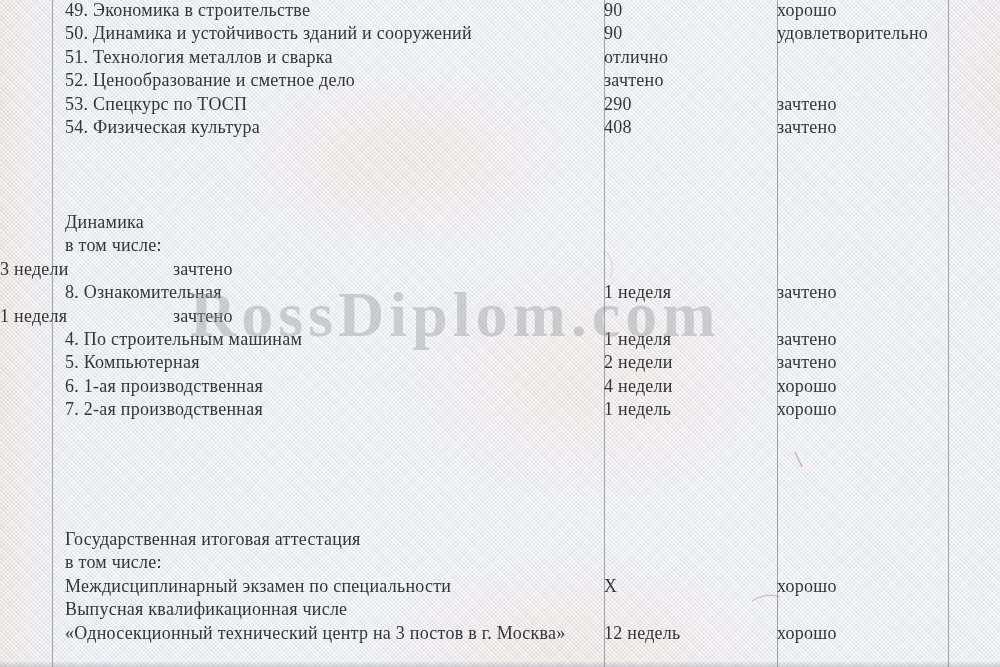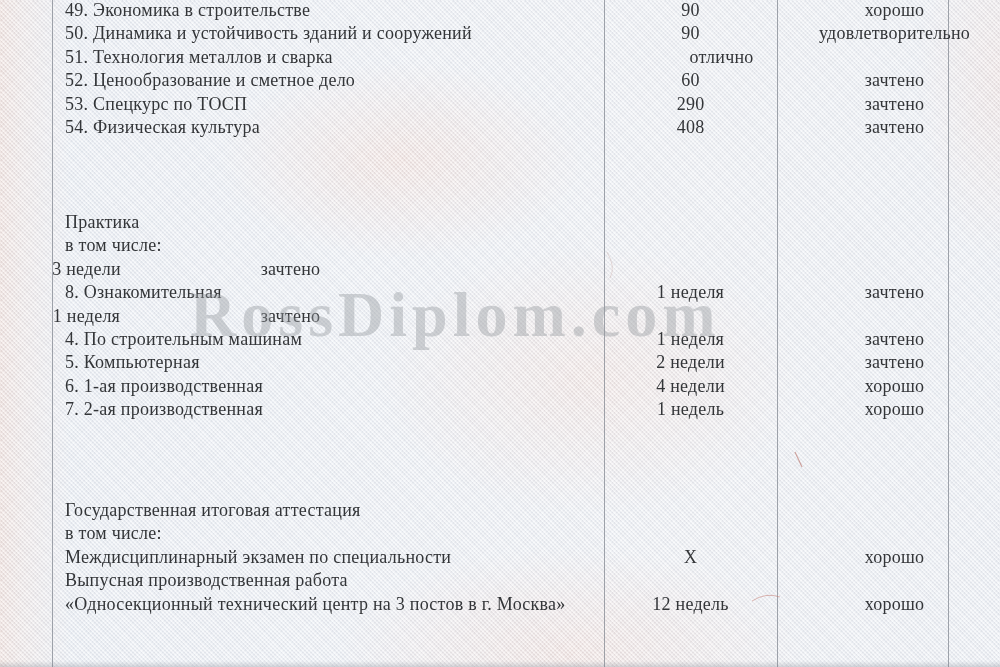--- a/index.html
+++ b/index.html
@@ -29,22 +29,22 @@
   .row{
     display:flex;
     height:23.4px;
     line-height:23.4px;
     font-size:18px;
     letter-spacing:.25px;
     white-space:nowrap;
   }
   .cell{overflow:visible;}
   .cell.name{flex:0 0 604px;padding-left:65px;box-sizing:border-box;}
-  .cell.hours{flex:0 0 173px;text-align:center;}
-  .cell.grade{flex:0 0 171px;text-align:center;margin-left:32px;}
+  .cell.hours{flex:0 0 173px;}
+  .cell.grade{flex:0 0 171px;}
   .watermark{
     position:absolute;
     left:190px;top:278px;
     z-index:3;
     font-family:"Liberation Serif", serif;
     font-weight:bold;
     font-size:64px;
     letter-spacing:5px;
     color:rgba(150,154,160,.42);
     white-space:nowrap;
@@ -86,41 +86,40 @@
     <div class="cell grade">удовлетворительно</div>
   </div>
 
   <div class="row">
     <div class="cell name">51. Технология металлов и сварка</div>
     <div class="cell grade">отлично</div>
   </div>
 
   <div class="row">
     <div class="cell name">52. Ценообразование и сметное дело</div>
-    <div class="cell hours">60</div>
     <div class="cell grade">зачтено</div>
   </div>
 
   <div class="row">
     <div class="cell name">53. Спецкурс по ТОСП</div>
     <div class="cell hours">290</div>
     <div class="cell grade">зачтено</div>
   </div>
 
   <div class="row">
     <div class="cell name">54. Физическая культура</div>
     <div class="cell hours">408</div>
     <div class="cell grade">зачтено</div>
   </div>
 </div>
   </section>
 
   <section class="block" style="top:211px">
     <div class="row">
-      <div class="cell name">Практика</div>
+      <div class="cell name">Динамика</div>
     </div>
     <div class="row">
       <div class="cell name">в том числе:</div>
     </div>
     <div>
   <div class="row">
     <div class="cell hours">3 недели</div>
     <div class="cell grade">зачтено</div>
   </div>
 
@@ -154,36 +153,36 @@
   </div>
 
   <div class="row">
     <div class="cell name">7. 2-ая производственная</div>
     <div class="cell hours">1 недель</div>
     <div class="cell grade">хорошо</div>
   </div>
 </div>
   </section>
 
-  <section class="block" style="top:499px">
+  <section class="block" style="top:528px">
     <div class="row">
       <div class="cell name">Государственная итоговая аттестация</div>
     </div>
     <div class="row">
       <div class="cell name">в том числе:</div>
     </div>
     <div>
   <div class="row">
     <div class="cell name">Междисциплинарный экзамен по специальности</div>
     <div class="cell hours">Х</div>
     <div class="cell grade">хорошо</div>
   </div>
 
   <div class="row">
-    <div class="cell name">Выпусная производственная работа</div>
+    <div class="cell name">Выпусная квалификационная числе</div>
     <div class="cell hours"></div>
     <div class="cell grade"></div>
   </div>
 
   <div class="row">
     <div class="cell name">«Односекционный технический центр на 3 постов в г. Москва»</div>
     <div class="cell hours">12 недель</div>
     <div class="cell grade">хорошо</div>
   </div>
 </div>

